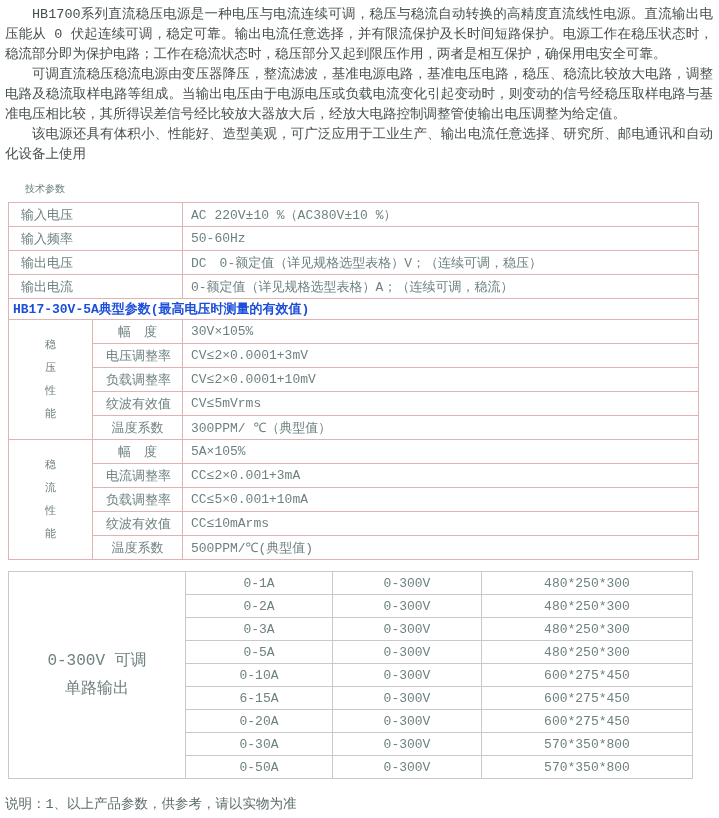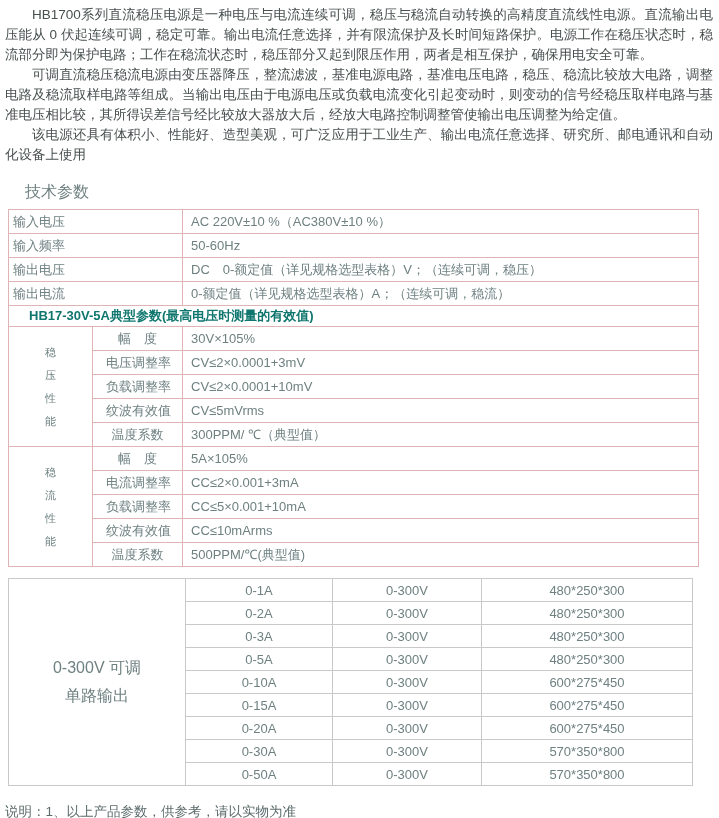--- a/index.html
+++ b/index.html
@@ -1,68 +1,68 @@
 <!DOCTYPE html>
 <html><head>
 <meta charset="utf-8">
 <style>
   html, body { margin: 0; padding: 0; background: #ffffff; }
   .page {
     position: relative;
     width: 719px;
     height: 818px;
     background: #ffffff;
-    font-family: Liberation Sans, sans-serif;
+    font-family: Liberation Mono, monospace;
     overflow: hidden;
   }
   
   .intro {
     padding: 5px 6px 0 5px;
     color: #474f4f;
     font-size: 13.5px;
     line-height: 20px;
     text-align: justify;
   }
   .intro p { margin: 0; text-indent: 2em; }
 
   
   .section-label {
     margin: 17px 0 6px 25px;
-    font-size: 16px;
+    font-size: 10px;
     color: #6f8080;
   }
 
   
   table { border-collapse: collapse; table-layout: fixed; }
   .spec-table {
     margin-left: 8px;
     width: 690px;
     font-size: 13px;
     color: #6f8080;
   }
   .spec-table td {
     border: 1px solid #e0b4b4;
     height: 23px;
     padding: 0 4px;
     overflow: hidden;
     white-space: nowrap;
   }
-  .spec-table td.lbl   { padding-left: 4px; }
+  .spec-table td.lbl   { padding-left: 12px; }
   .spec-table td.plbl  { text-align: center; padding: 0 13px; }
   .spec-table td.val   { padding-left: 8px; }
   .spec-table td.group {
     text-align: center;
     vertical-align: middle;
     white-space: normal;
   }
   .spec-table td.typ-header {
     font-weight: bold;
-    color: #0f766e;
+    color: #1d4ed8;
     height: 20px;
-    padding-left: 20px;
+    padding-left: 4px;
   }
   .vchar {
     width: 1em;
     margin: 0 auto;
     line-height: 23px;
     word-break: break-all;
     font-size: 11px;
   }
 
   
@@ -215,21 +215,21 @@
       <td>0-5A</td>
       <td>0-300V</td>
       <td>480*250*300</td>
     </tr>
     <tr>
       <td>0-10A</td>
       <td>0-300V</td>
       <td>600*275*450</td>
     </tr>
     <tr>
-      <td>0-15A</td>
+      <td>6-15A</td>
       <td>0-300V</td>
       <td>600*275*450</td>
     </tr>
     <tr>
       <td>0-20A</td>
       <td>0-300V</td>
       <td>600*275*450</td>
     </tr>
     <tr>
       <td>0-30A</td>

